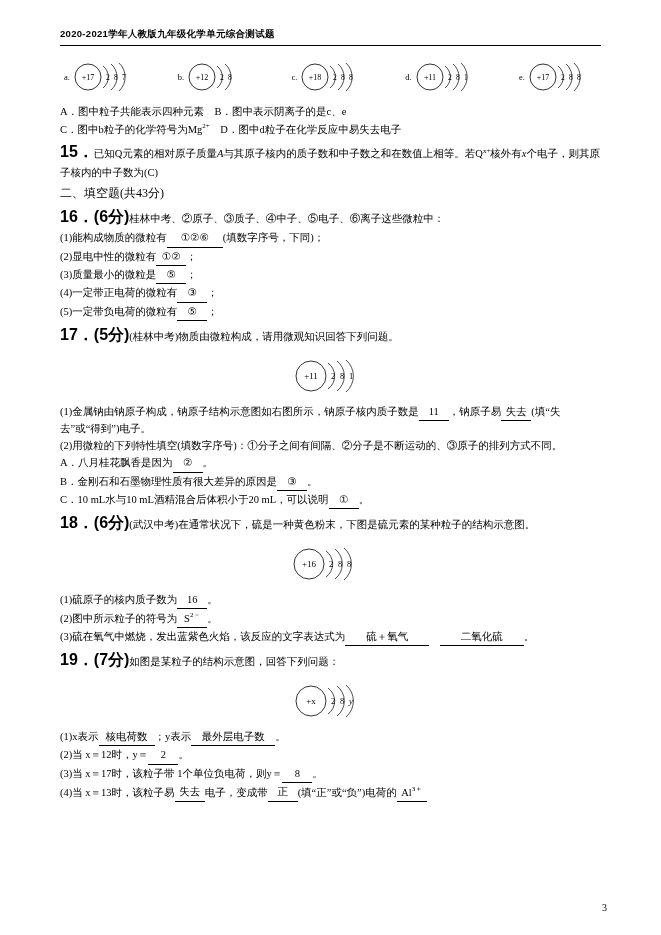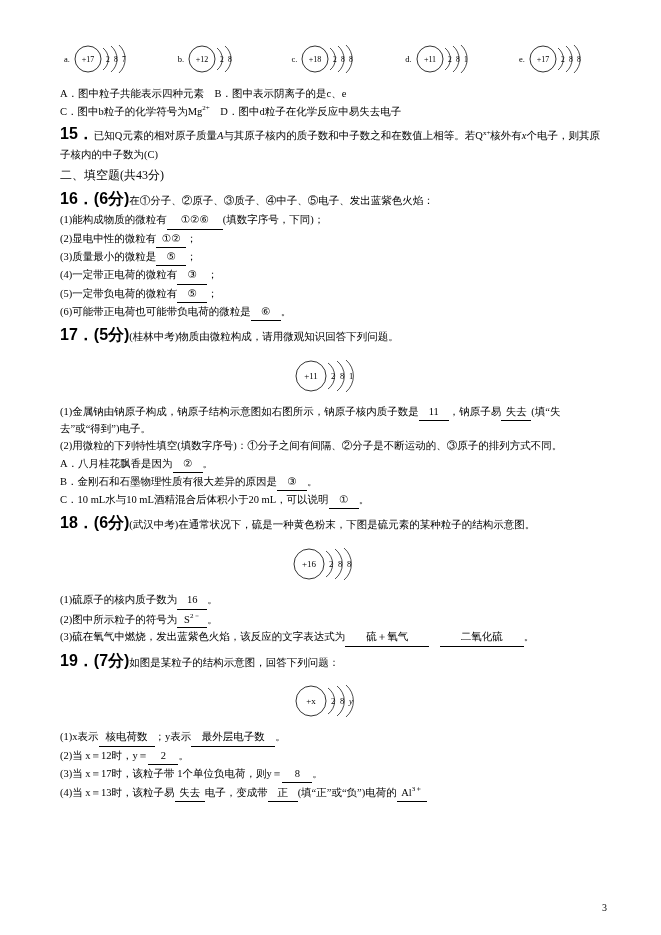--- a/index.html
+++ b/index.html
@@ -59,20 +59,21 @@
     font-size:10px;
     font-family:"Liberation Serif", serif;
   }
   .italic{font-style:italic;}
 </style>
 </head>
 <body>
 
 <div class="page">
 
+  <div class="doc-header">2020-2021学年人教版九年级化学单元综合测试题</div>
 
   <div class="atoms-row">
 
     <div class="atom">
       <span class="lbl">a.</span>
       <svg width="66" height="34" viewBox="0 0 66 34">
         <ellipse cx="16" cy="17" rx="13" ry="13" fill="none" stroke="#000" stroke-width="0.8"></ellipse>
         <text x="16" y="20" font-size="8" text-anchor="middle" font-family="Liberation Serif, serif">+17</text>
         <path d="M31 6 A 14 14 0 0 1 31 28" fill="none" stroke="#000" stroke-width="0.7"></path>
         <path d="M39 4 A 17 17 0 0 1 39 30" fill="none" stroke="#000" stroke-width="0.7"></path>
@@ -150,39 +151,36 @@
     <span>D．图中d粒子在化学反应中易失去电子</span>
   </p>
 
   <p class="q">
     <span class="qnum">15．</span><span>已知Q元素的相对原子质量</span><span class="italic">A</span><span>与其原子核内的质子数和中子数之和在数值上相等。若Q</span><sup>x+</sup><span>核外有</span><span class="italic">x</span><span>个电子，则其原子核内的中子数为</span><span>(C)</span>
   </p>
 
   <p class="sec">二、填空题(共43分)</p>
 
   <p class="q">
-    <span class="qnum">16．</span><span class="qnum">(6分)</span><span>在①分子、②原子、③质子、④中子、⑤电子、发出蓝紫色火焰：</span>
+    <span class="qnum">16．</span><span class="qnum">(6分)</span><span>桂林中考、②原子、③质子、④中子、⑤电子、⑥离子这些微粒中：</span>
   </p>
   <p>
     <span>(1)能构成物质的微粒有</span><span class="u2">①②⑥</span><span>(填数字序号，下同)；</span>
   </p>
   <p>
     <span>(2)显电中性的微粒有</span><span class="u">①②</span><span>；</span>
   </p>
   <p>
     <span>(3)质量最小的微粒是</span><span class="u">⑤</span><span>；</span>
   </p>
   <p>
     <span>(4)一定带正电荷的微粒有</span><span class="u">③</span><span>；</span>
   </p>
   <p>
     <span>(5)一定带负电荷的微粒有</span><span class="u">⑤</span><span>；</span>
-  </p>
-  <p>
-    <span>(6)可能带正电荷也可能带负电荷的微粒是</span><span class="u">⑥</span><span>。</span>
   </p>
 
   <p class="q">
     <span class="qnum">17．</span><span class="qnum">(5分)</span><span>(桂林中考)物质由微粒构成，请用微观知识回答下列问题。</span>
   </p>
 
   <div class="center-fig">
     <svg width="80" height="40" viewBox="0 0 80 40">
       <ellipse cx="20" cy="20" rx="15" ry="15" fill="none" stroke="#000" stroke-width="0.8"></ellipse>
       <text x="20" y="23" font-size="9" text-anchor="middle" font-family="Liberation Serif, serif">+11</text>

